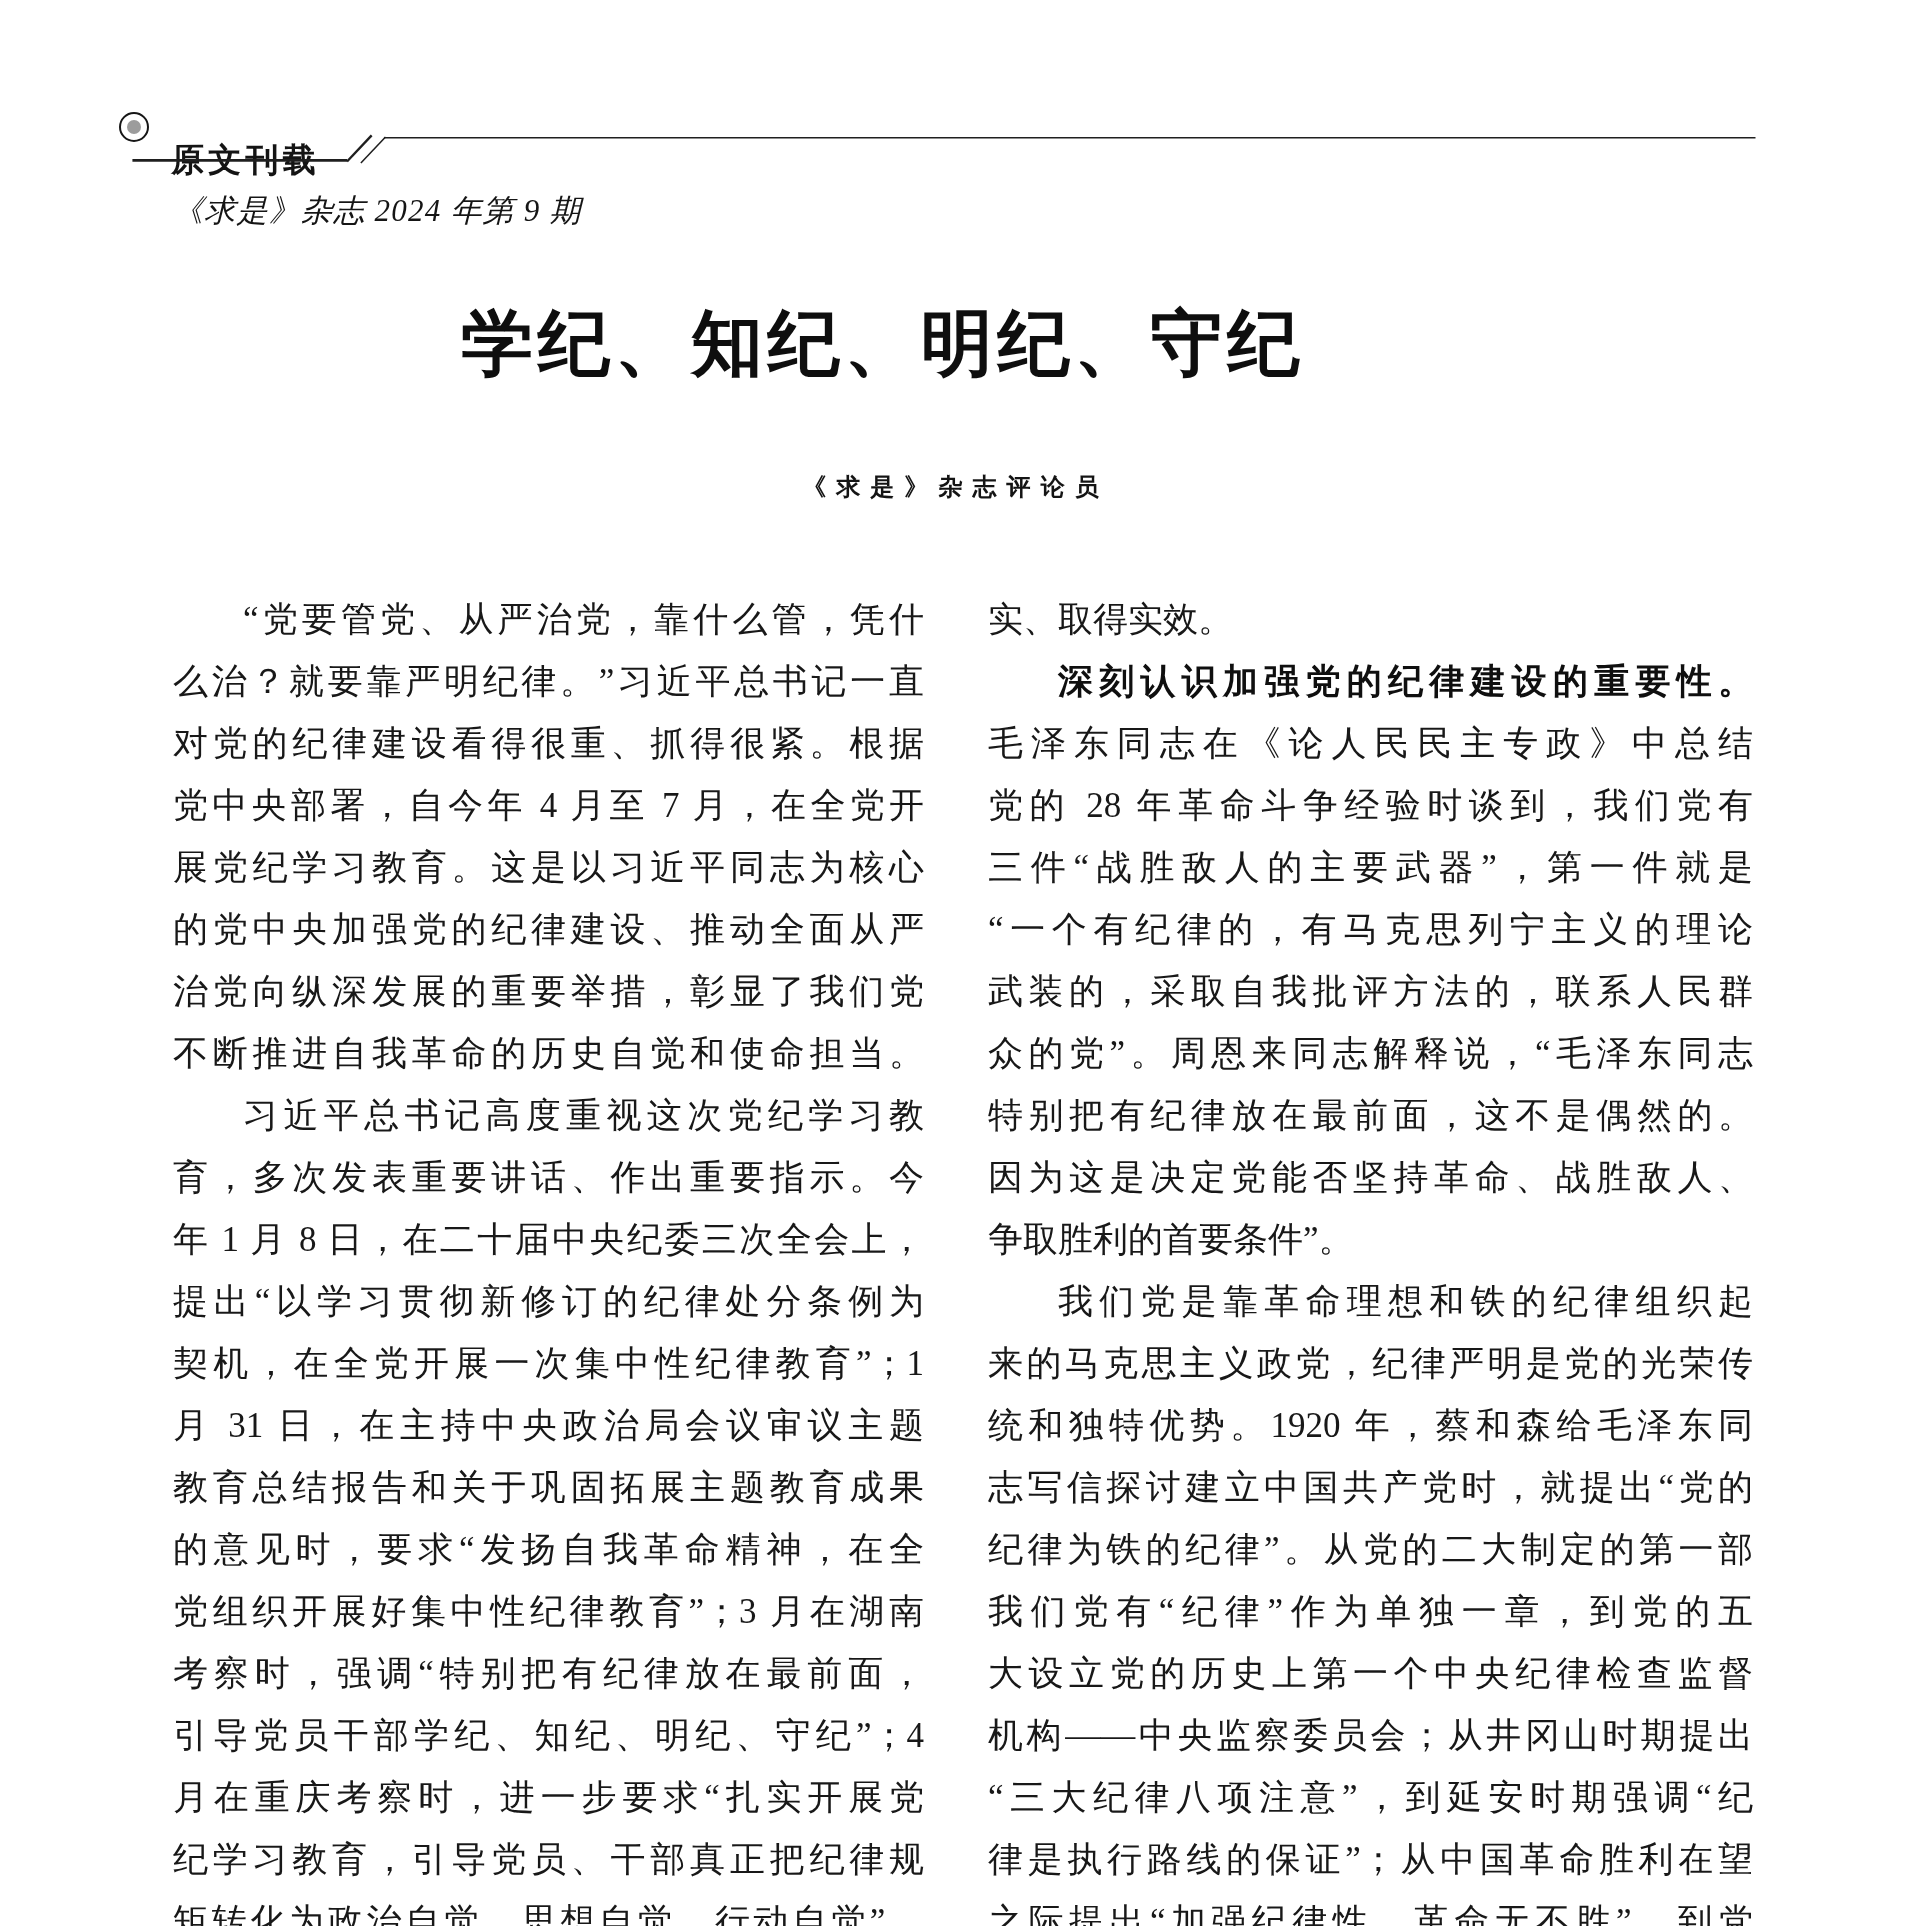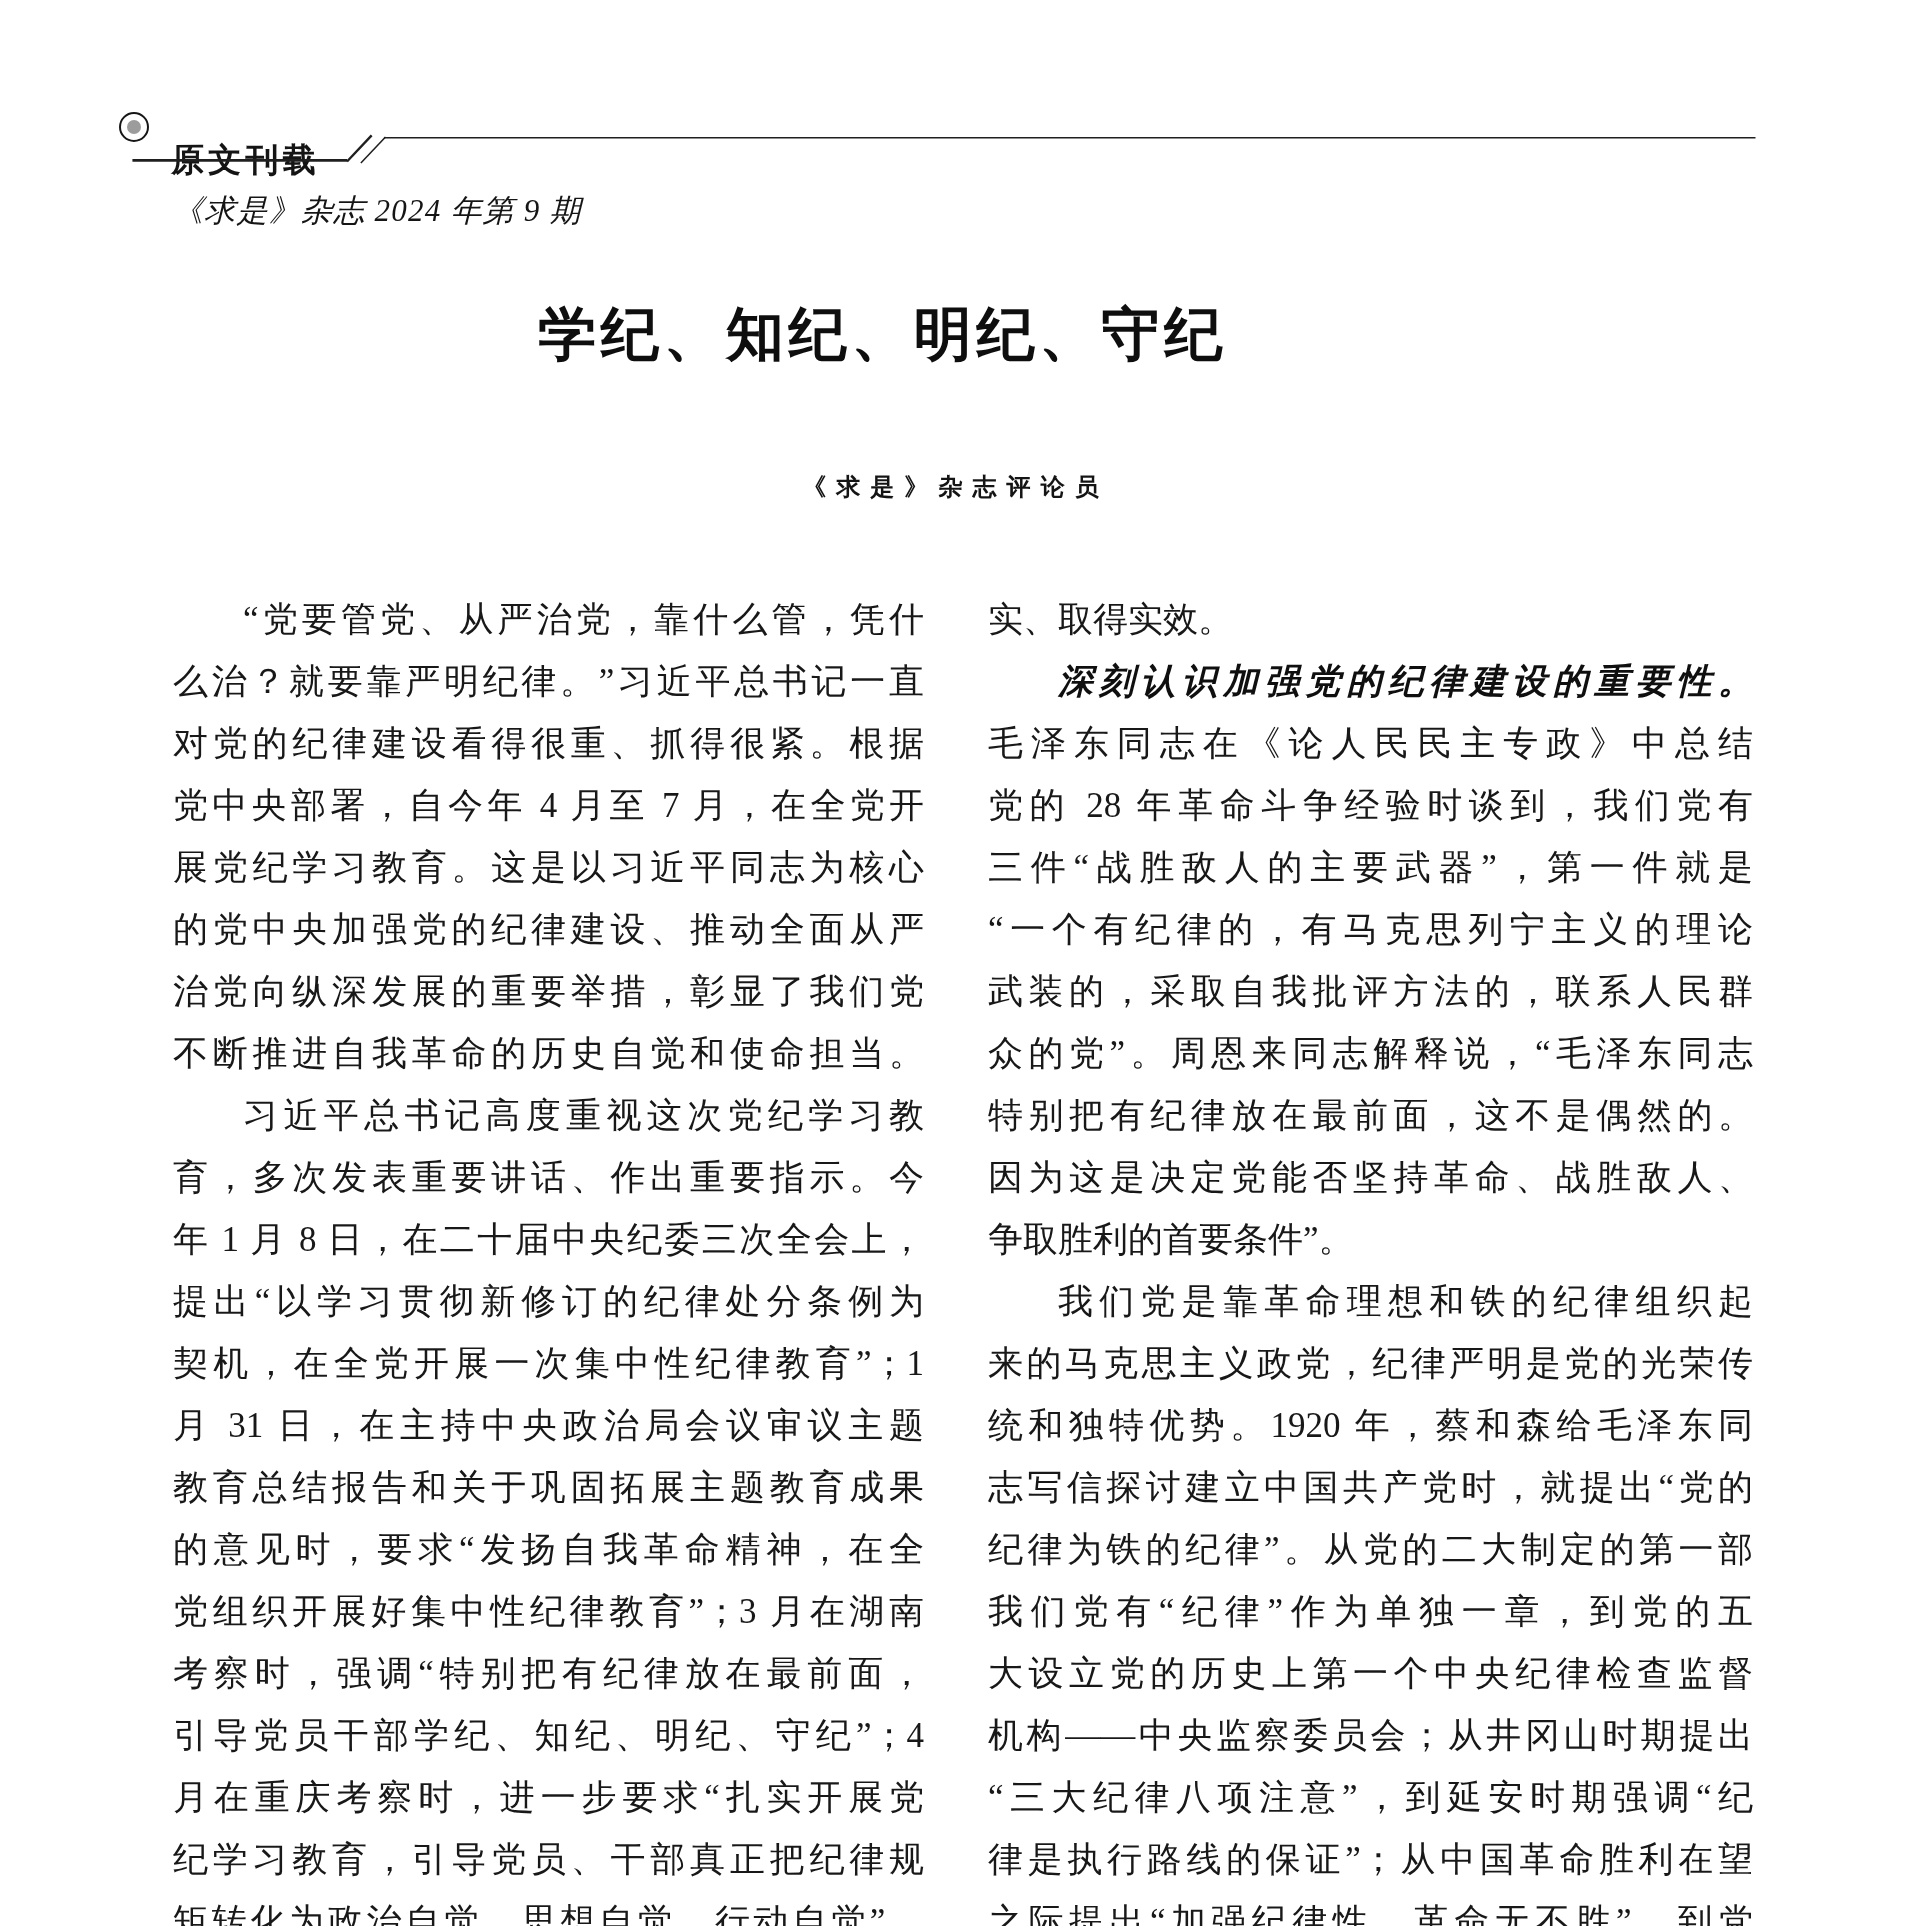--- a/index.html
+++ b/index.html
@@ -32,21 +32,21 @@
   .src-note{
     position:absolute;left:172px;top:190px;
     font-style:italic;font-size:31px;letter-spacing:0.04em;color:#151515;
     white-space:nowrap;
   }
   
   .title{
     position:absolute;left:0;top:296px;width:1765px;
     text-align:center;
     font-family:"Liberation Sans","DejaVu Sans",sans-serif;
-    font-weight:900;font-size:58px;letter-spacing:4.6px;color:#0e0e0e;
+    font-weight:900;font-size:72px;letter-spacing:4.6px;color:#0e0e0e;
     white-space:nowrap;
   }
   .byline{
     position:absolute;left:0;top:471px;width:1911px;
     text-align:center;
     font-family:"Liberation Sans","DejaVu Sans",sans-serif;
     font-weight:bold;font-size:24px;letter-spacing:0.42em;color:#141414;
     white-space:nowrap;
   }
   
@@ -58,21 +58,21 @@
     font-size:35px;color:#181818;
     text-align:left;
     white-space:nowrap;
   }
   .bline.j{
     white-space:normal;
     text-align:justify;
     text-align-last:justify;
   }
   .bline.ind{text-indent:2em;}
-  .bline.lead{font-weight:bold;color:#0f0f0f;font-style:italic;}
+  .bline.lead{font-weight:bold;color:#0f0f0f;}
 </style>
 </head>
 <body>
 
 <div class="page">
 
   <div class="hdr-icon">
     <div class="dot"></div>
   </div>
   <div class="hdr-label">原文刊载</div>

